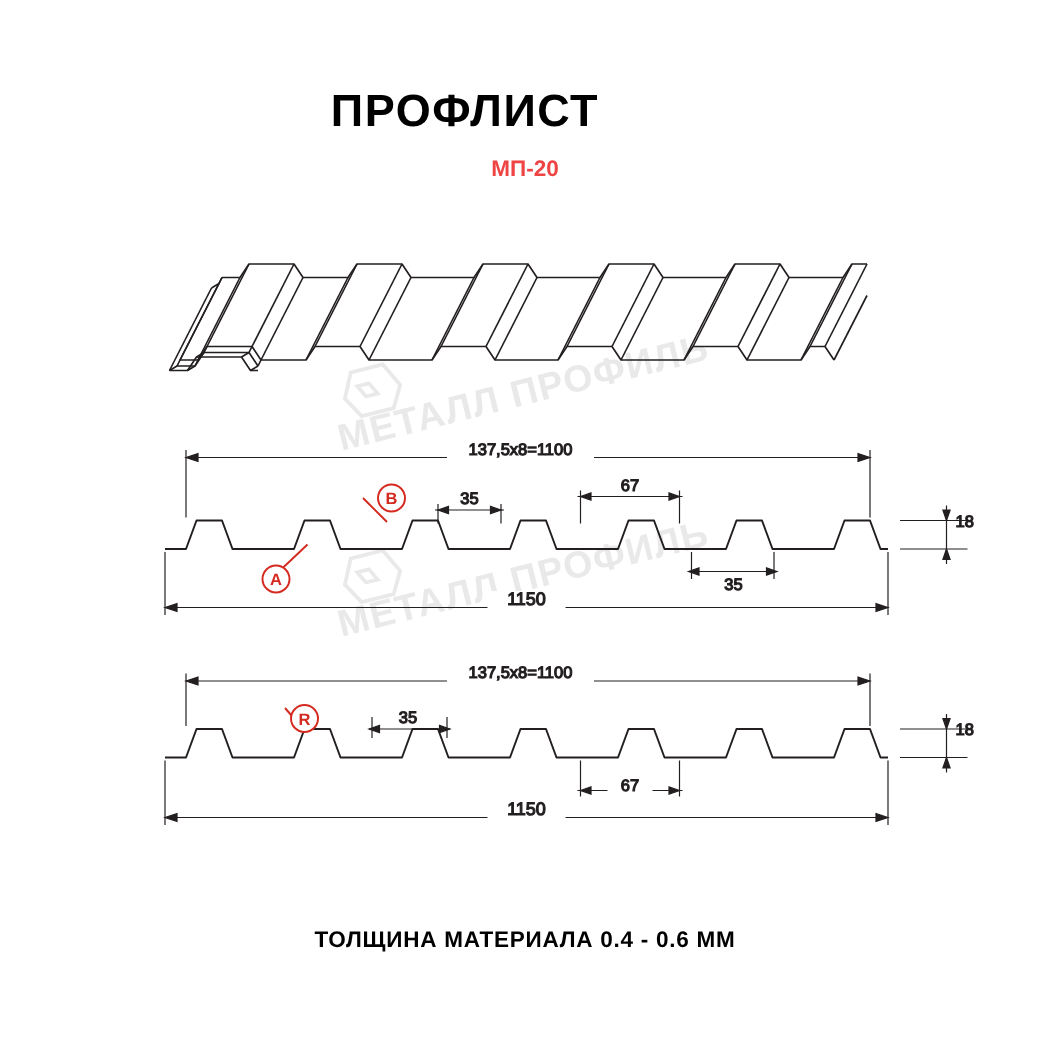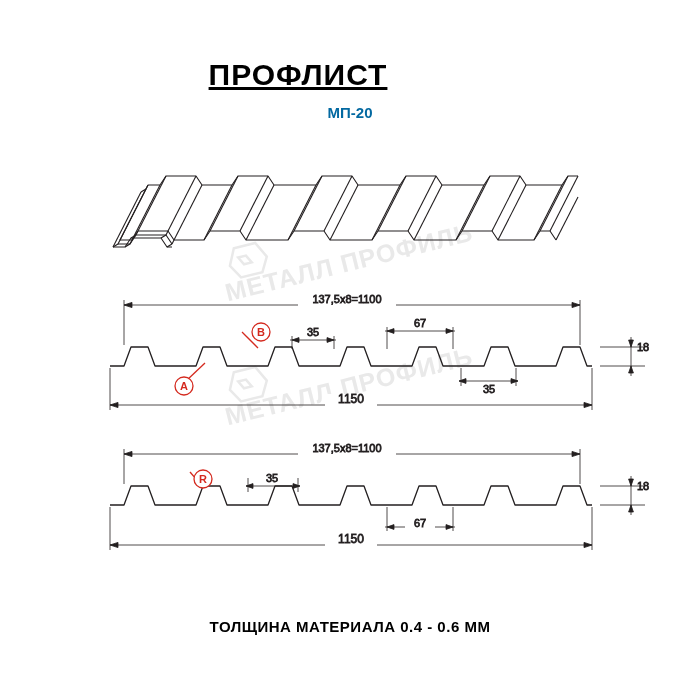--- a/index.html
+++ b/index.html
@@ -15,38 +15,37 @@
     position: relative;
     overflow: hidden;
   }
   .page {
     position: absolute;
     inset: 0;
   }
   .title {
     position: absolute;
     top: 58px;
-    left: 0;
+    left: 12px;
     width: 596px;
     text-align: center;
     font-size: 30px;
     font-weight: bold;
     letter-spacing: 1px;
     color: #000;
-    text-decoration: underline;
   }
   .subtitle {
     position: absolute;
     top: 104px;
     left: 0;
     width: 700px;
     text-align: center;
     font-size: 15px;
     font-weight: bold;
-    color: #0369a1;
+    color: #ef4444;
   }
   .footer {
     position: absolute;
     top: 618px;
     left: 0;
     width: 700px;
     text-align: center;
     font-size: 15px;
     font-weight: bold;
     letter-spacing: 0.5px;

